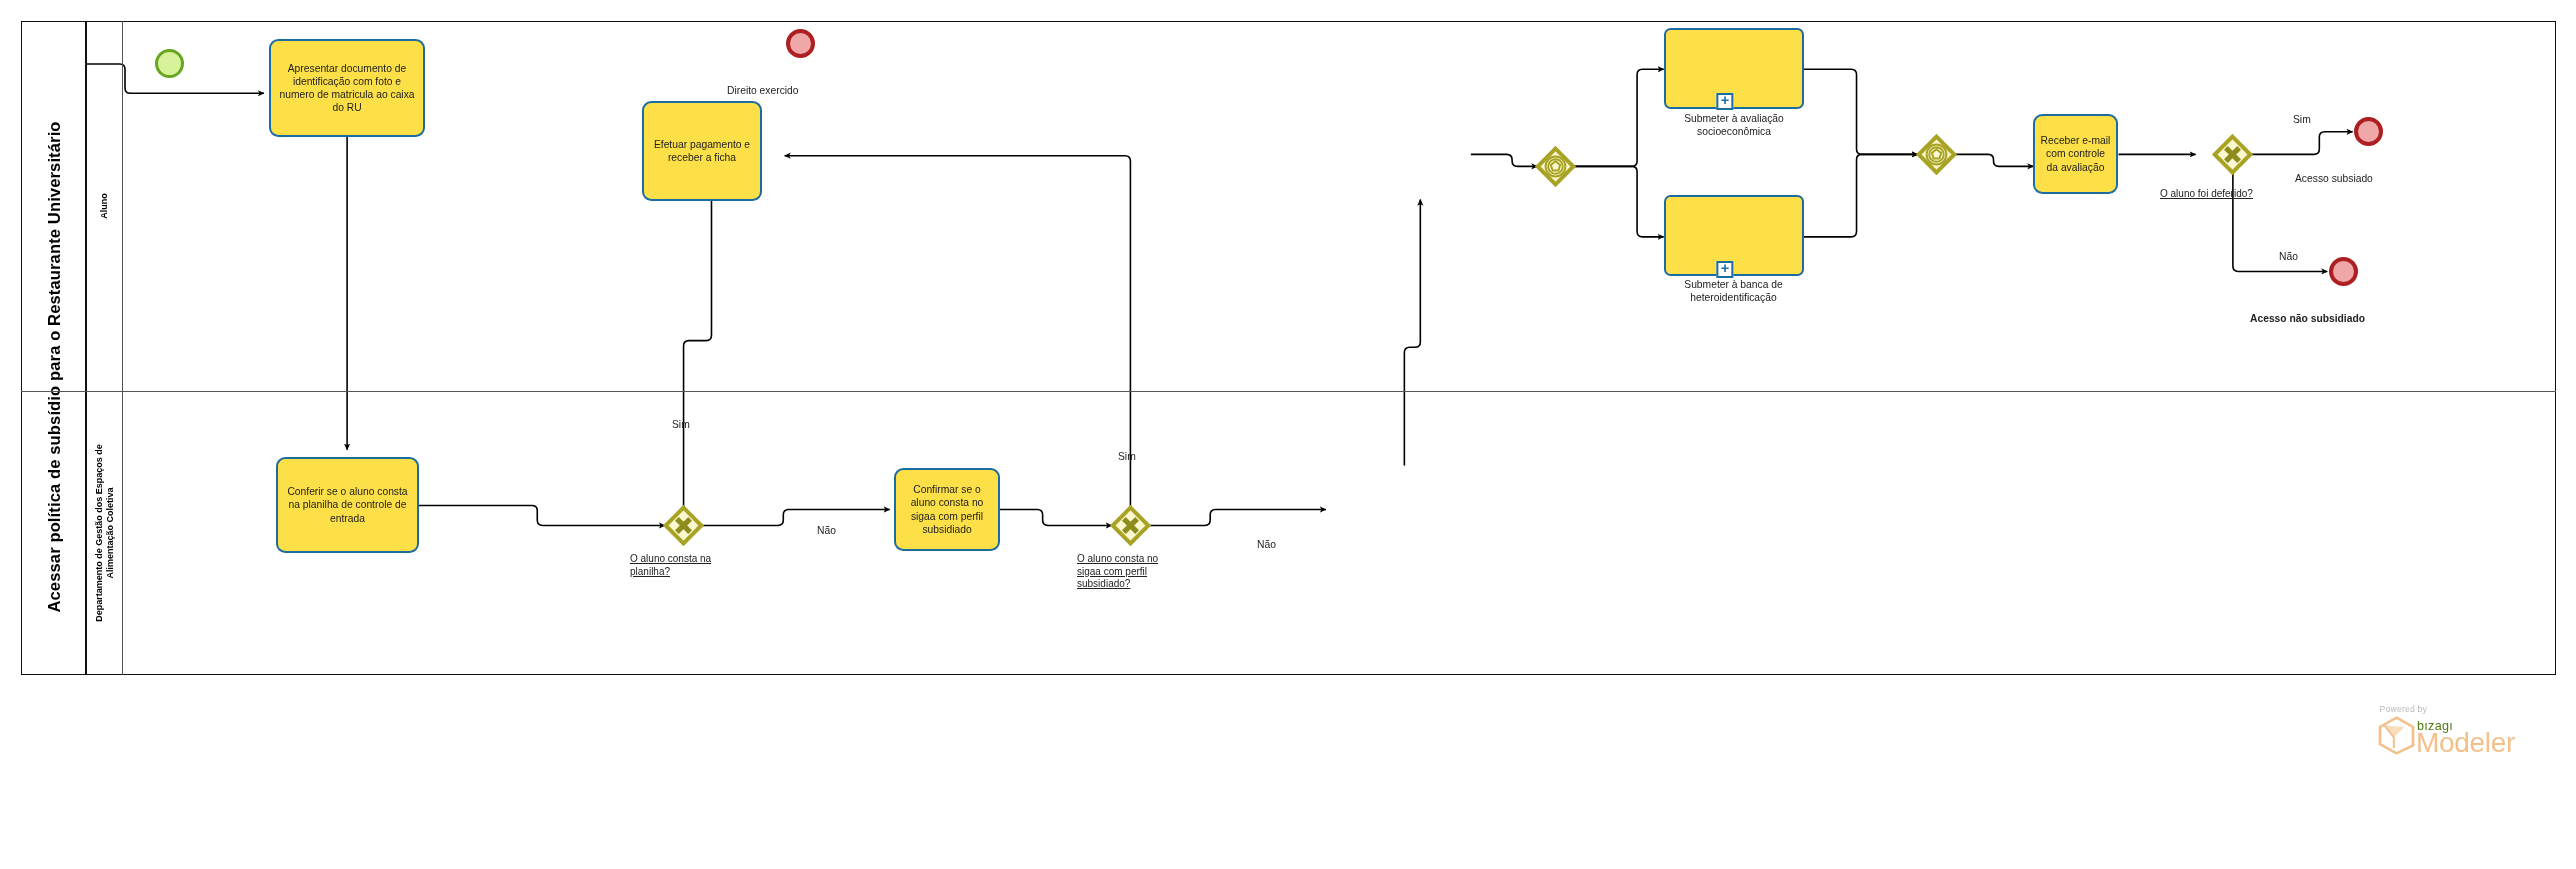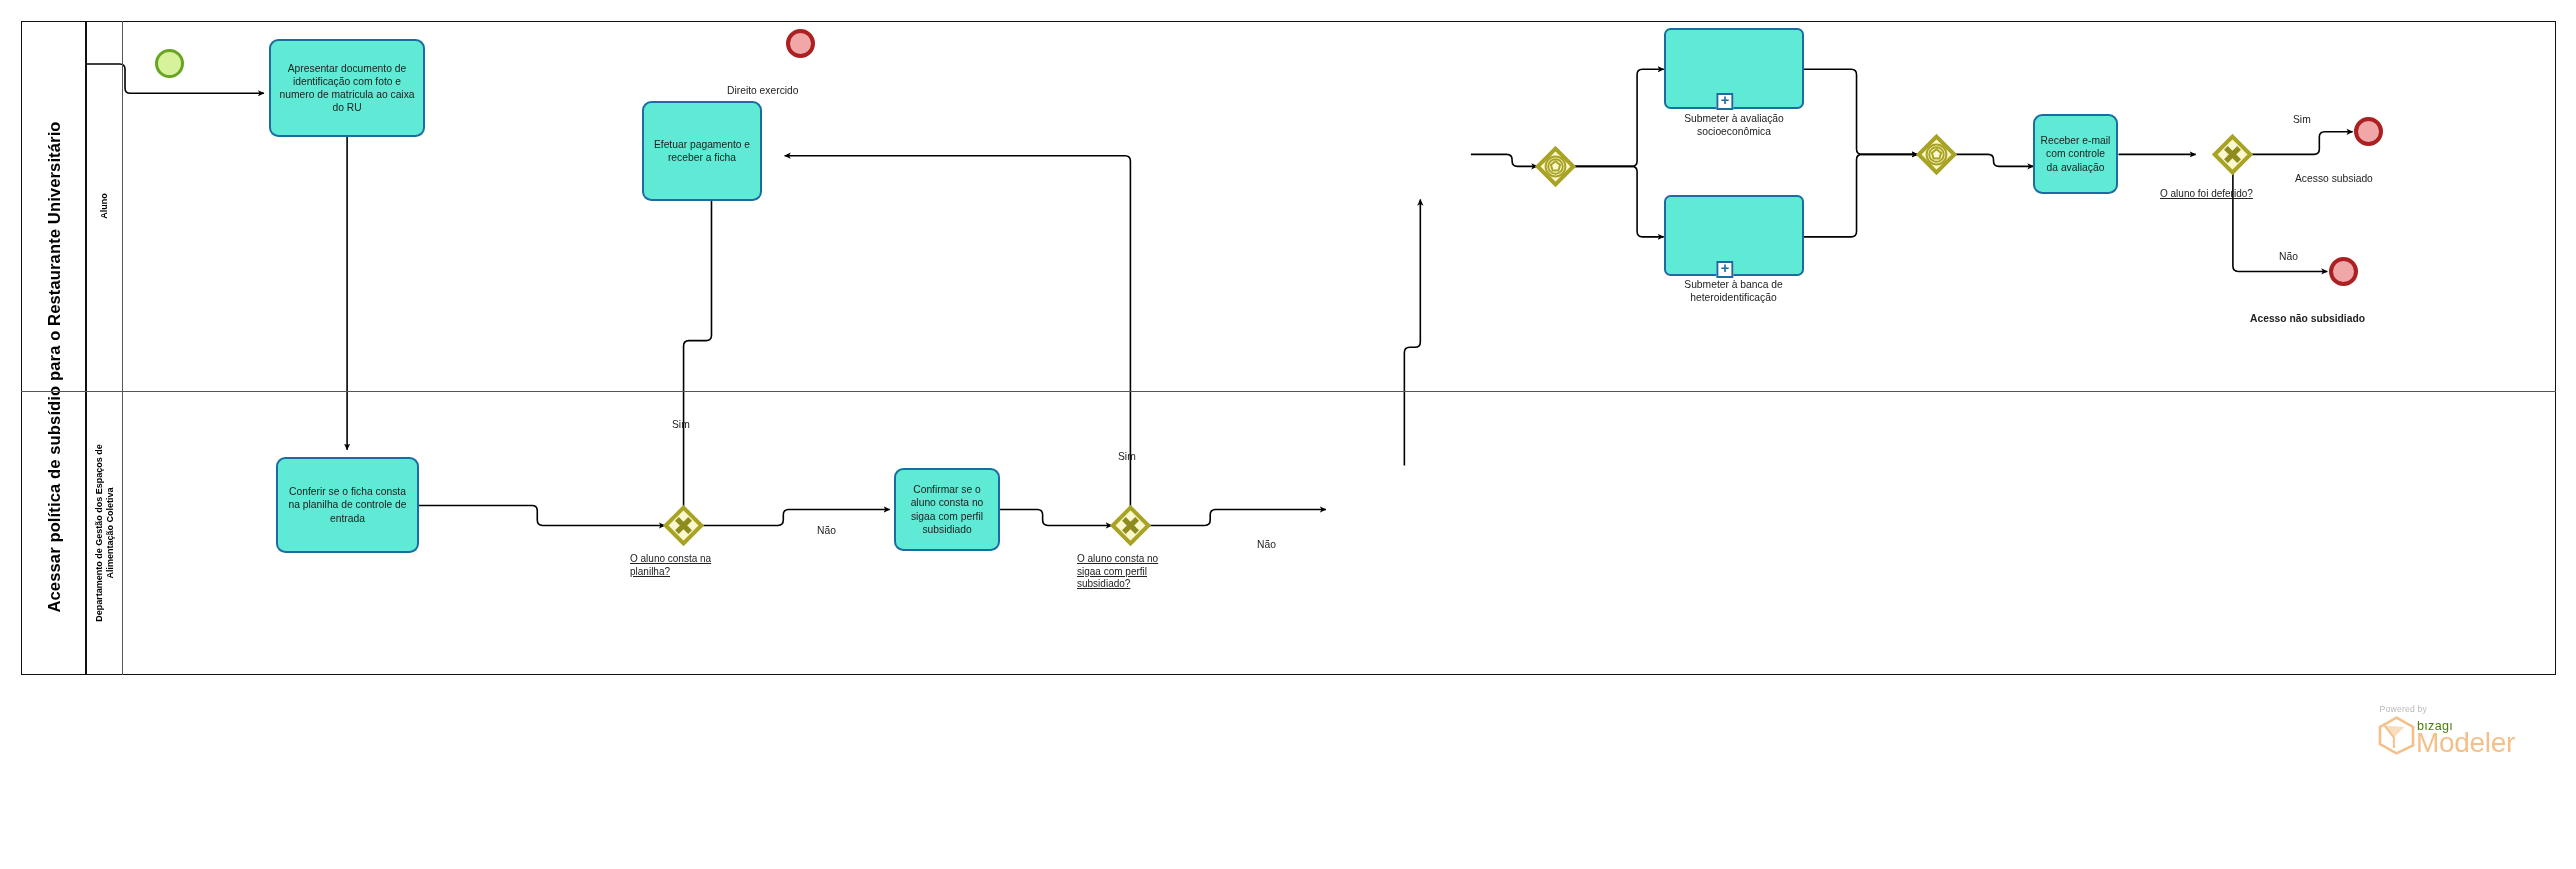--- a/index.html
+++ b/index.html
@@ -38,21 +38,21 @@
     text-align:center;line-height:1.25;
   }
   .lane-divider{
     position:absolute;left:21px;width:2535px;height:0;
     border-top:1.3px solid #555;
   }
 
   
   .task{
     position:absolute;box-sizing:border-box;
-    background:#5eead4;border:2.7px solid #1b6ca0;border-radius:9.3px;
+    background:#fde047;border:2.7px solid #1b6ca0;border-radius:9.3px;
     display:flex;align-items:center;justify-content:center;
     text-align:center;color:#222;font-size:10.3px;line-height:1.28;
     padding:4px 5.3px;
   }
   .task.sub{border-radius:6.6px;}
   .sub-marker{
     position:absolute;left:50%;bottom:-1.3px;transform:translateX(-50%);
     width:17.3px;height:17.3px;background:#fff;border:2px solid #1b6ca0;
     box-sizing:border-box;display:flex;align-items:center;justify-content:center;
   }
@@ -227,21 +227,21 @@
     </svg>
   </div>
   <div class="gw-label" style="left:2160px;top:188px;width:146px;">O aluno foi deferido?</div>
 
   <div class="evt evt-end" style="left:2354px;top:117px;"></div>
   <div class="evt-label" style="left:2295px;top:173px;width:146px;">Acesso subsiado</div>
 
   <div class="evt evt-end" style="left:2329px;top:257px;"></div>
   <div class="evt-label" style="left:2250px;top:313px;width:173px;font-weight:bold;">Acesso não subsidiado</div>
 
-  <div class="task" style="left:276px;top:457px;width:143px;height:96px;">Conferir se o ficha consta na planilha de controle de entrada</div>
+  <div class="task" style="left:276px;top:457px;width:143px;height:96px;">Conferir se o aluno consta na planilha de controle de entrada</div>
 
   <div class="gw" style="left:665px;top:507px;">
     <svg viewBox="0 0 56 56" width="37" height="37">
       <polygon points="28,1 55,28 28,55 1,28" fill="#fbf8cf" stroke="#a8a324" stroke-width="6"></polygon>
       <path d="M18,18 L38,38 M38,18 L18,38" stroke="#8f8c1f" stroke-width="8" stroke-linecap="butt" fill="none"></path>
     </svg>
   </div>
   <div class="gw-label" style="left:630px;top:553px;width:106px;">O aluno consta na planilha?</div>
 
   <div class="task" style="left:894px;top:468px;width:106px;height:83px;">Confirmar se o aluno consta no sigaa com perfil subsidiado</div>

